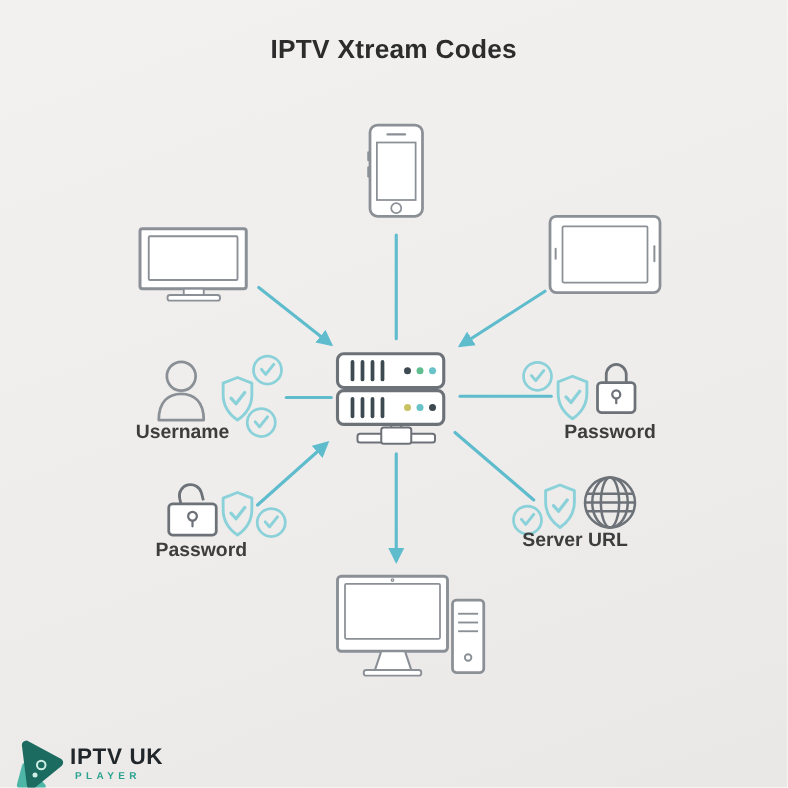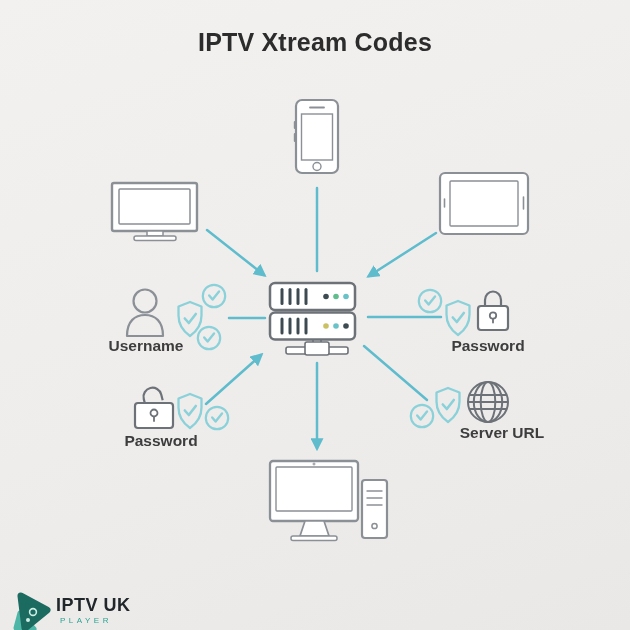--- a/index.html
+++ b/index.html
@@ -5,42 +5,42 @@
   html,body{margin:0;padding:0;}
   .canvas{
     position:relative;
     width:630px;height:630px;
     background:linear-gradient(160deg,#f2f1f0 0%,#eeedec 55%,#e9e8e7 100%);
     font-family:"Liberation Sans",sans-serif;
     overflow:hidden;
   }
   .title{
     position:absolute;left:315px;top:28px;transform:translateX(-50%);
-    font-size:25px;font-weight:600;color:var(--title-dark,#2c2c2c);
+    font-size:21px;font-weight:600;color:var(--title-dark,#2c2c2c);
     letter-spacing:.2px;white-space:nowrap;
   }
   .label{
     position:absolute;transform:translateX(-50%);
     font-size:15.5px;color:var(--text-dark,#3d3d3d);white-space:nowrap;font-weight:bold;
   }
   .label.username{left:146px;top:337px;}
   .label.password-right{left:488px;top:337px;}
   .label.password-left{left:161px;top:432px;}
-  .label.server-url{left:502px;top:424px;}
+  .label.server-url{left:460px;top:424px;}
   svg.diagram{position:absolute;inset:0;}
   .logo{position:absolute;left:12px;top:588px;width:180px;height:46px;}
   .logo-icon{position:absolute;left:0;top:1px;}
   .logo-name{
     position:absolute;left:44px;top:7px;
     font-size:18px;font-weight:800;color:var(--logo-text,#20262a);
     letter-spacing:.5px;white-space:nowrap;
   }
   .logo-sub{
     position:absolute;left:48px;top:28px;
-    font-size:8px;font-weight:400;letter-spacing:3.5px;
+    font-size:8px;font-weight:700;letter-spacing:3.5px;
     color:var(--logo-sub,#2ba390);white-space:nowrap;
   }
 </style>
 </head>
 <body>
 
 <div class="canvas">
 
   <div class="title">IPTV Xtream Codes</div>
 

